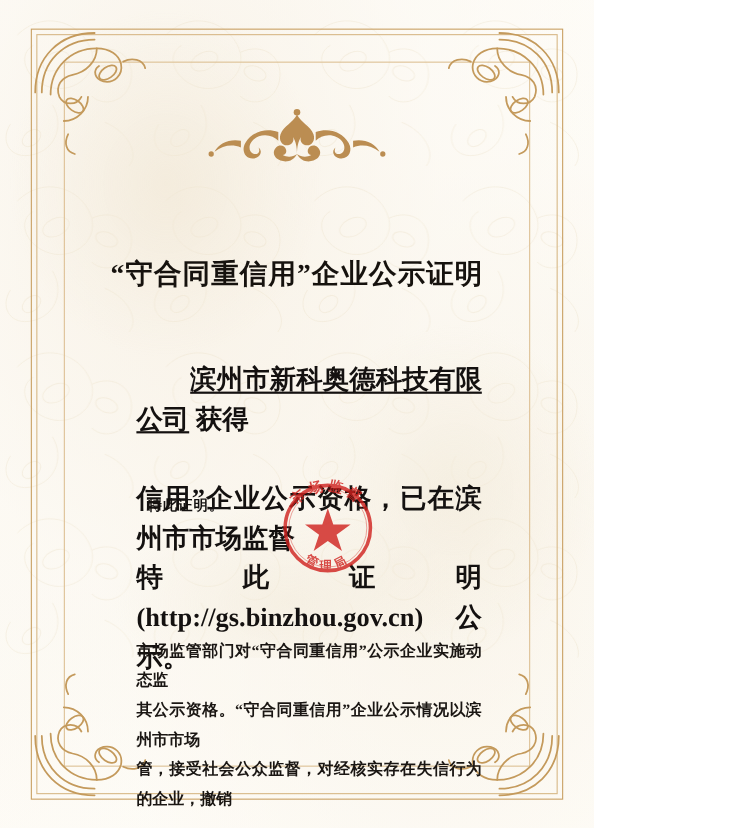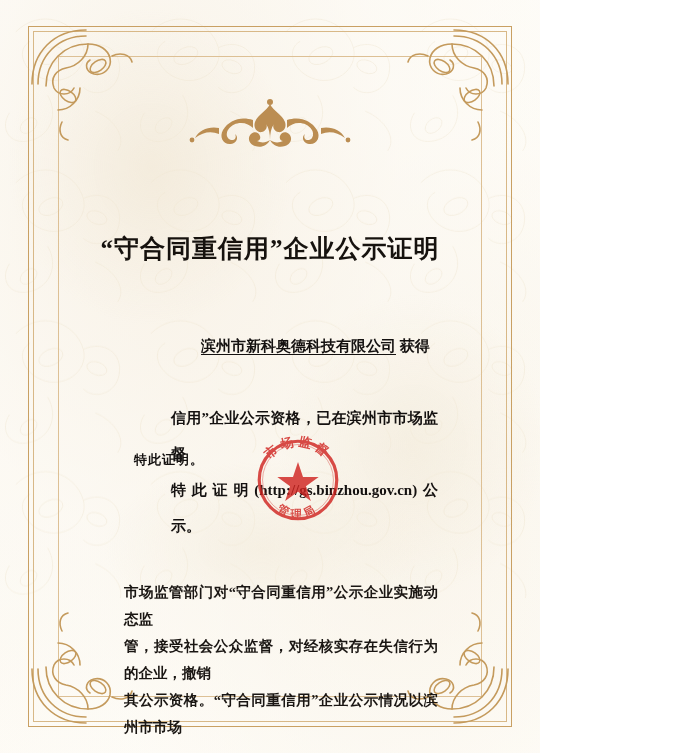--- a/index.html
+++ b/index.html
@@ -102,27 +102,26 @@
     color: #16120e;
     letter-spacing: 1px;
     font-family: "Liberation Serif", "DejaVu Serif", serif;
   }
 
   .body-block {
     position: absolute;
     top: 236px;
     left: 66px;
     right: 44px;
-    font-size: 15px;
+    font-size: 24px;
     line-height: 36px;
     color: #141110;
     font-weight: bold;
     text-align: justify;
     font-family: "Liberation Serif", "DejaVu Serif", serif;
-    margin-left: 47px;
   }
   .body-line { white-space: pre-wrap; }
   .company-name {
     text-decoration: underline;
     text-underline-offset: 3px;
   }
 
   .attest {
     position: absolute;
     top: 395px;
@@ -300,18 +299,18 @@
         </text>
         <text font-family="'Liberation Serif', 'DejaVu Serif', serif" font-size="12" font-weight="bold" fill="#d0231f" letter-spacing="4">
           <textPath href="#sealBotArc" startOffset="50%" text-anchor="middle">管理局</textPath>
         </text>
         <polygon fill="#d0231f" points="55,36 60.3,51.7 76.9,51.7 63.4,61.5 68.6,77.2 55,67.5 41.4,77.2 46.6,61.5 33.1,51.7 49.7,51.7"></polygon>
       </g>
     </svg>
 
     <div class="footnote">
       <div class="footnote-line">市场监管部门对“守合同重信用”公示企业实施动态监</div>
+      <div class="footnote-line">其公示资格。“守合同重信用”企业公示情况以滨州市市场</div>
       <div class="footnote-line">管，接受社会公众监督，对经核实存在失信行为的企业，撤销</div>
-      <div class="footnote-line">其公示资格。“守合同重信用”企业公示情况以滨州市市场</div>
     </div>
 
   </div>
 </div>
 
 </body></html>

